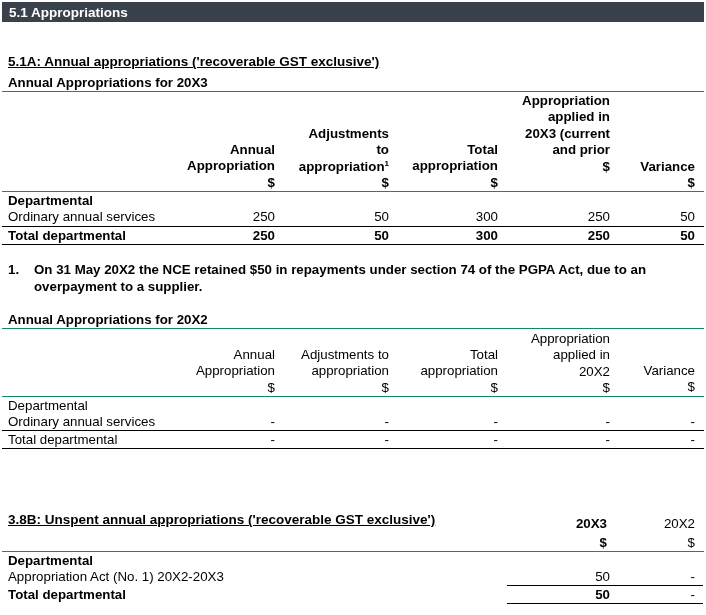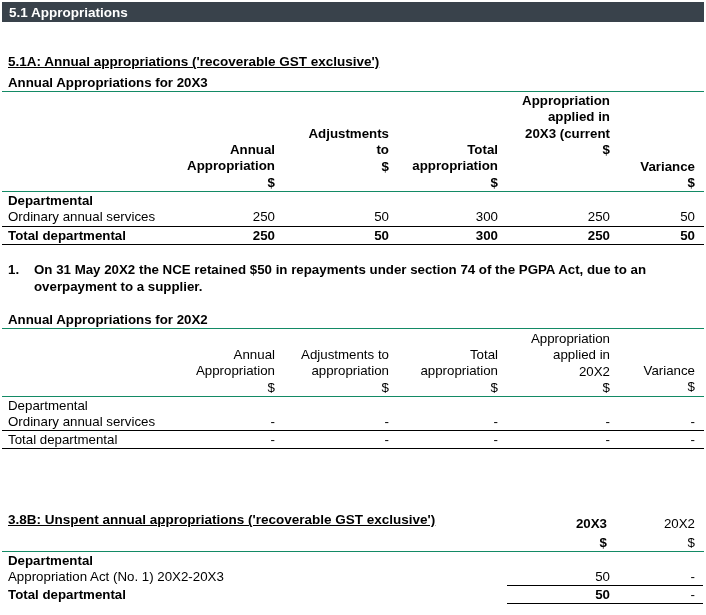--- a/index.html
+++ b/index.html
@@ -41,31 +41,33 @@
 
 <div class="bold">
   <div class="hdr-cell" style="right:431px; width:110px; top:142px;">
     <div>Annual</div>
     <div>Appropriation</div>
     <div>$</div>
   </div>
   <div class="hdr-cell" style="right:317px; width:110px; top:126px;">
     <div>Adjustments</div>
     <div>to</div>
+    <div><span>appropriation</span><sup>1</sup></div>
     <div>$</div>
   </div>
   <div class="hdr-cell" style="right:208px; width:110px; top:142px;">
     <div>Total</div>
     <div>appropriation</div>
     <div>$</div>
   </div>
   <div class="hdr-cell" style="right:96px; width:110px; top:93px;">
     <div>Appropriation</div>
     <div>applied in</div>
     <div>20X3 (current</div>
+    <div>and prior</div>
     <div>$</div>
   </div>
   <div class="hdr-cell" style="right:11px; width:80px; top:159px;">
     <div>Variance</div>
     <div>$</div>
   </div>
 </div>
 <div class="hline green" style="left:2px; width:702px; top:191px;"></div>
 
 <div class="rowlabel bold" style="top:193px;">Departmental</div>

